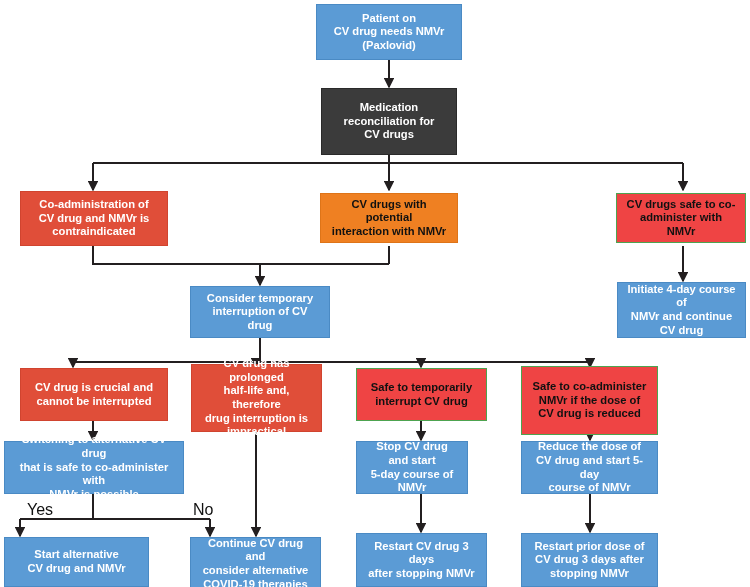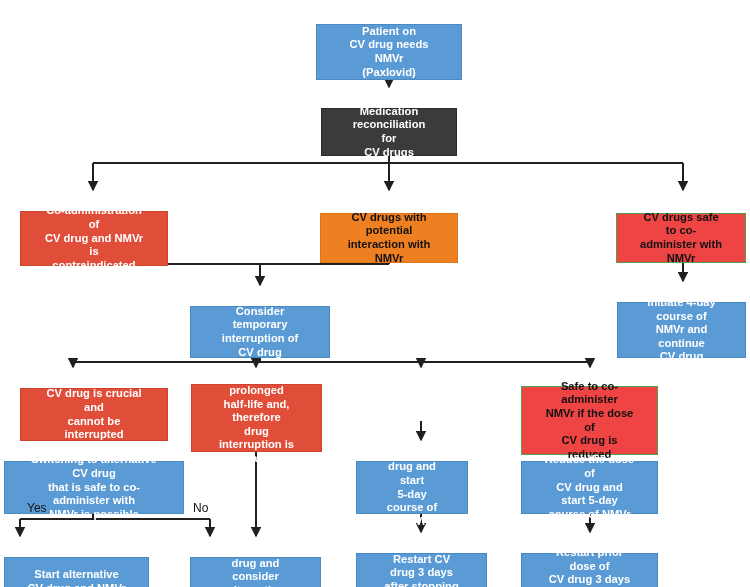--- a/index.html
+++ b/index.html
@@ -23,32 +23,31 @@
   .node{
     position:absolute;
     box-sizing:border-box;
     display:flex;
     align-items:center;
     justify-content:center;
     text-align:center;
     font-size:11.2px;
     font-weight:bold;
     line-height:1.22;
-    padding:4px 22px;
+    padding:4px 9px;
     white-space:pre-line;
-    margin-top:20px;
   }
   .n-blue{ background:#5b9bd5; color:#ffffff; border:1px solid #4a8ac4; }
   .n-dark{ background:#3b3b3b; color:#ffffff; border:1px solid #2a2a2a; }
   .n-red { background:#e04e39; color:#ffffff; border:1px solid #d0442f; }
   .n-orange{ background:#ef8022; color:#111111; border:1px solid #de7418; }
   .n-green{ background:#ef4444; color:#111111; border:1px solid #4da350; }
   .edge-label{
     position:absolute;
-    font-size:12px;
+    font-size:16px;
     font-weight:normal;
     color:#111111;
     line-height:1;
   }
 </style>
 </head>
 <body>
 
 <div id="canvas">
 
@@ -97,21 +96,21 @@
 
       <path d="M 590 421 L 590 440" marker-end="url(#arrow)"></path>
       <path d="M 590 494 L 590 532" marker-end="url(#arrow)"></path>
     </g>
   </svg>
 
   <div class="node n-blue" style="left:316px; top:4px; width:146px; height:56px;">Patient on
 CV drug needs NMVr
 (Paxlovid)</div>
 
-  <div class="node n-dark" style="left:321px; top:88px; width:136px; height:48px;">Medication
+  <div class="node n-dark" style="left:321px; top:88px; width:136px; height:67px;">Medication
 reconciliation for
 CV drugs</div>
 
   <div class="node n-red" style="left:20px; top:191px; width:148px; height:55px;">Co-administration of
 CV drug and NMVr is
 contraindicated</div>
   <div class="node n-orange" style="left:320px; top:193px; width:138px; height:50px;">CV drugs with potential
 interaction with NMVr</div>
   <div class="node n-green" style="left:616px; top:193px; width:130px; height:50px;">CV drugs safe to co-
 administer with NMVr</div>
@@ -121,20 +120,22 @@
 CV drug</div>
   <div class="node n-blue" style="left:190px; top:286px; width:140px; height:52px;">Consider temporary
 interruption of CV drug</div>
 
   <div class="node n-red" style="left:20px; top:368px; width:148px; height:53px;">CV drug is crucial and
 cannot be interrupted</div>
   <div class="node n-red" style="left:191px; top:364px; width:131px; height:68px;">CV drug has prolonged
 half-life and, therefore
 drug interruption is
 impractical</div>
+  <div class="node n-green" style="left:356px; top:368px; width:131px; height:53px;">Safe to temporarily
+interrupt CV drug</div>
   <div class="node n-green" style="left:521px; top:366px; width:137px; height:69px;">Safe to co-administer
 NMVr if the dose of
 CV drug is reduced</div>
 
   <div class="node n-blue" style="left:4px; top:441px; width:180px; height:53px;">Switching to alternative CV drug
 that is safe to co-administer with
 NMVr is possible</div>
   <div class="node n-blue" style="left:356px; top:441px; width:112px; height:53px;">Stop CV drug and start
 5-day course of NMVr</div>
   <div class="node n-blue" style="left:521px; top:441px; width:137px; height:53px;">Reduce the dose of

